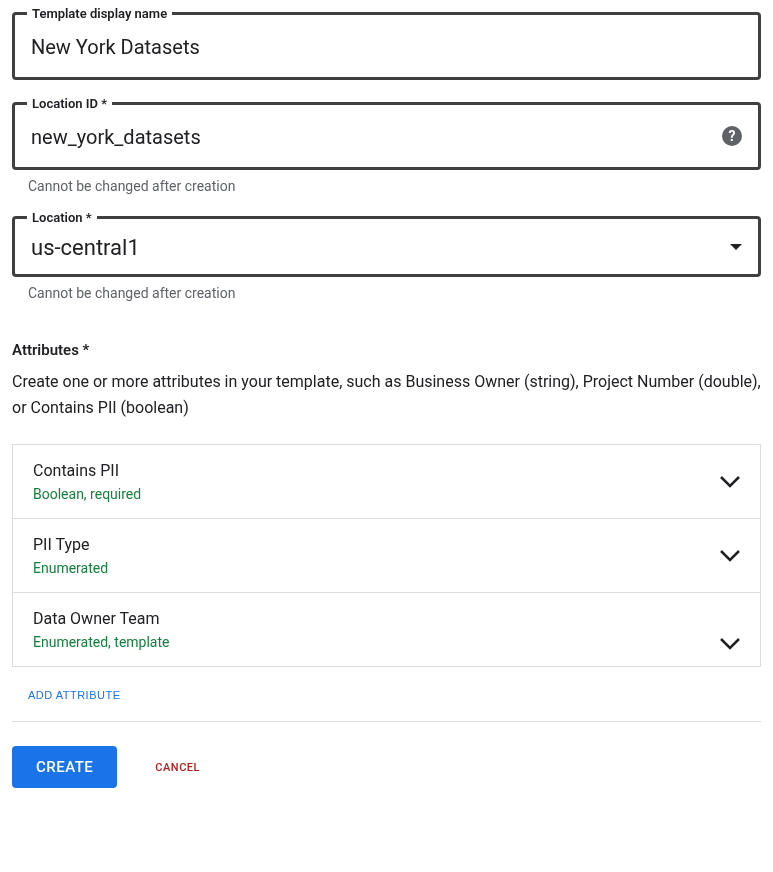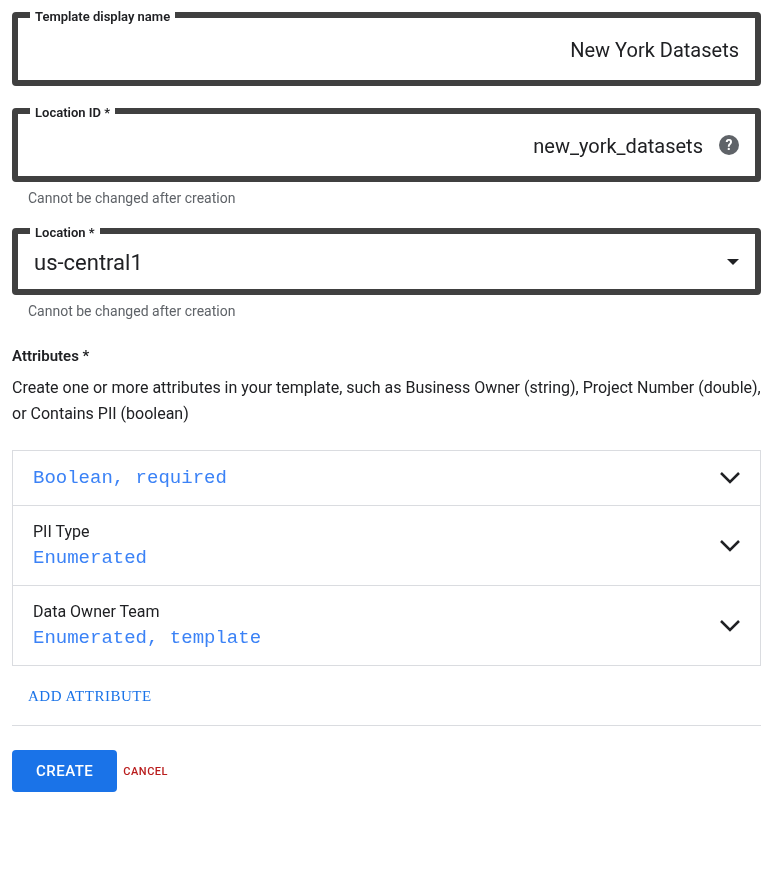--- a/index.html
+++ b/index.html
@@ -10,21 +10,21 @@
       width: 773px;
       color: #202124;
       font-size: 14px;
     }
     .field-group {
       margin-bottom: 22px;
       position: relative;
     }
     .input-wrapper {
       position: relative;
-      border: 6px solid #404040;
+      border: 3px solid #404040;
       border-radius: 4px;
       display: flex;
       align-items: center;
     }
     .input-label {
       position: absolute;
       top: -9px;
       left: 12px;
       background: white;
       padding: 0 5px;
@@ -34,21 +34,20 @@
     }
     .input-val {
       width: 100%;
       border: none;
       outline: none;
       font-size: 20px;
       padding: 20px 16px 18px;
       color: #202124;
       background: transparent;
       font-family: inherit;
-      text-align: right;
     }
     .select-val {
       width: 100%;
       border: none;
       outline: none;
       font-size: 22px;
       padding: 16px 16px 14px;
       color: #202124;
       background: transparent;
       font-family: inherit;
@@ -73,73 +72,73 @@
       margin-right: 16px;
       flex-shrink: 0;
     }
     .dropdown-icon {
       margin-right: 16px;
       flex-shrink: 0;
     }
     .section-heading {
       font-size: 15px;
       font-weight: 600;
-      margin: 28px 0 10px;
+      margin: 40px 0 10px;
     }
     .section-desc {
       font-size: 16px;
       line-height: 1.6;
       color: #202124;
       margin-bottom: 24px;
     }
     .attr-list {
       border: 1px solid #dadce0;
       border-radius: 0;
     }
     .attr-item {
       display: flex;
       align-items: center;
       padding: 16px 20px;
       border-bottom: 1px solid #dadce0;
       cursor: pointer;
     }
-    .attr-item:last-child { border-bottom: none; }
+    .attr-item:last-child { border-bottom: none; align-items: flex-end; }
     .attr-text { flex: 1; }
     .attr-name {
       font-size: 16px;
       color: #202124;
       margin-bottom: 6px;
     }
     .attr-type {
-      font-size: 19px;
-      color: #3b82f6;
-      font-family: Liberation Mono, monospace;
+      font-size: 14px;
+      color: #15803d;
     }
     .chevron-icon {
       flex-shrink: 0;
     }
     .add-attr {
       color: #1a73e8;
       font-weight: 500;
-      font-size: 15px;
+      font-size: 11px;
       letter-spacing: 0.5px;
       padding: 22px 16px 20px;
       border: none;
       background: none;
       cursor: pointer;
-      font-family: Liberation Serif, serif;
+      font-family: Liberation Sans, sans-serif;
     }
     .hr-line {
       border: none;
       border-top: 1px solid #dadce0;
       margin: 0 0 24px;
     }
     .action-row {
       display: flex;
       align-items: center;
+      gap: 32px;
     }
     .btn-primary {
       background: #1a73e8;
       color: white;
       border: none;
       border-radius: 4px;
       padding: 12px 24px;
       font-size: 15px;
       font-weight: 500;
       letter-spacing: 0.5px;
@@ -188,20 +187,21 @@
   </div>
   <div class="helper-text">Cannot be changed after creation</div>
 </div>
 
 <div class="section-heading">Attributes *</div>
 <div class="section-desc">Create one or more attributes in your template, such as Business Owner (string), Project Number (double), or Contains PII (boolean)</div>
 
 <div class="attr-list">
   <div class="attr-item">
     <div class="attr-text">
+      <div class="attr-name">Contains PII</div>
       <div class="attr-type">Boolean, required</div>
     </div>
     <svg class="chevron-icon" width="20" height="12" viewBox="0 0 20 12">
         <path d="M1 1 L10 10 L19 1" stroke="#202124" stroke-width="2.5" fill="none"></path>
       </svg>
   </div>
   <div class="attr-item">
     <div class="attr-text">
       <div class="attr-name">PII Type</div>
       <div class="attr-type">Enumerated</div>

